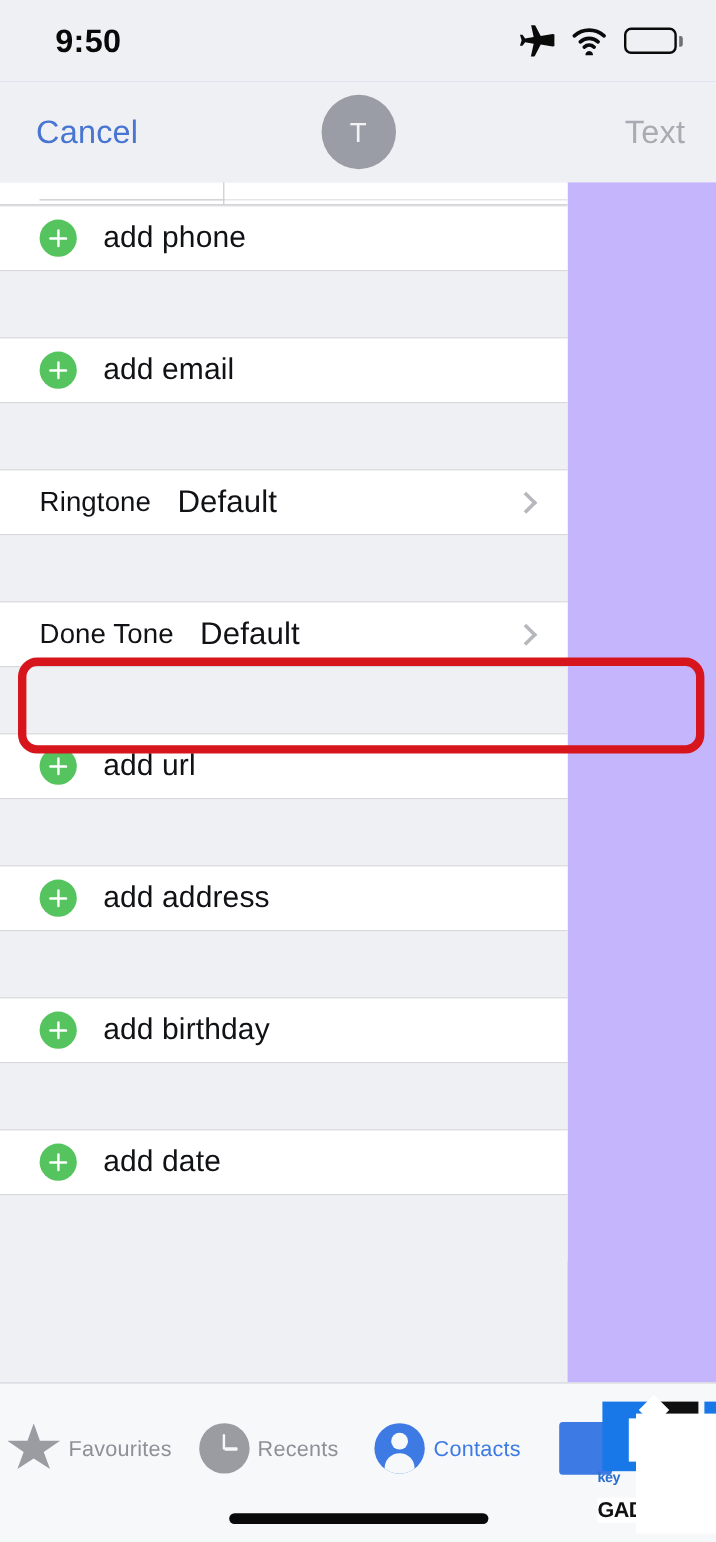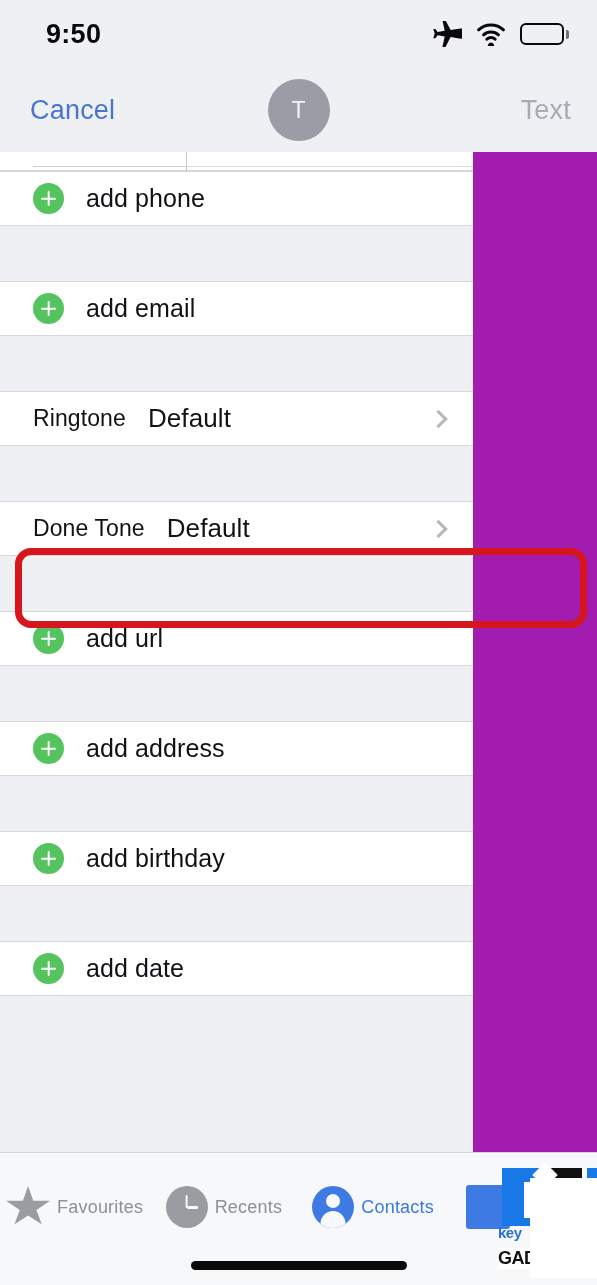--- a/index.html
+++ b/index.html
@@ -5,21 +5,21 @@
   * { margin:0; padding:0; box-sizing:border-box; }
   html, body {
     width:597px; height:1285px;
     background:#ffffff;
     font-family:"Liberation Sans", sans-serif;
     -webkit-font-smoothing:antialiased;
   }
   #phone {
     position:relative;
     width:597px; height:1285px;
-    background:#a21caf;
+    background:#c4b5fd;
     overflow:hidden;
   }
 
   
   .statusbar {
     position:absolute; top:0; left:0; width:597px; height:68px;
     background:#eff0f4;
     display:flex; align-items:center; justify-content:space-between;
     padding:0 28px 0 46px;
   }
@@ -187,21 +187,21 @@
   
   .watermark { position:absolute; right:0; bottom:0; width:117px; height:125px; z-index:30; }
   .wm-blue   { position:absolute; left:22px; top:8px; width:48px; height:58px; background:#1878e8; }
   .wm-black  { position:absolute; left:62px; top:8px; width:40px; height:30px; background:#101010; }
   .wm-notch  { position:absolute; left:56px; top:6px; width:18px; height:18px; background:#ffffff;
                transform:rotate(45deg); }
   .wm-white  { position:absolute; left:44px; top:22px; width:52px; height:36px; background:#ffffff; }
   .wm-dot1   { position:absolute; left:54px; top:29px; width:13px; height:13px; border-radius:50%; background:#b9babd; }
   .wm-dot2   { position:absolute; left:72px; top:29px; width:13px; height:13px; border-radius:50%; background:#b9babd; }
   .wm-bar    { position:absolute; left:107px; top:8px; width:14px; height:40px; background:#1878e8; }
-  .wm-text1  { position:absolute; left:18px; top:64px; font-size:15px; font-weight:bold;
+  .wm-text1  { position:absolute; left:18px; top:64px; font-size:12px; font-weight:bold;
                color:#2b6fd0; letter-spacing:-.5px; }
   .wm-text2  { position:absolute; left:18px; top:88px; font-size:18px; font-weight:bold;
                color:#111; background:#fff; letter-spacing:-.5px; }
   .wm-panel  { position:absolute; left:50px; top:18px; width:70px; height:100px; background:#ffffff; }
 
   .home-indicator {
     position:absolute; left:50%; bottom:15px; transform:translateX(-50%);
     width:216px; height:9px; border-radius:5px; background:#0a0a0a;
   }
 </style>

